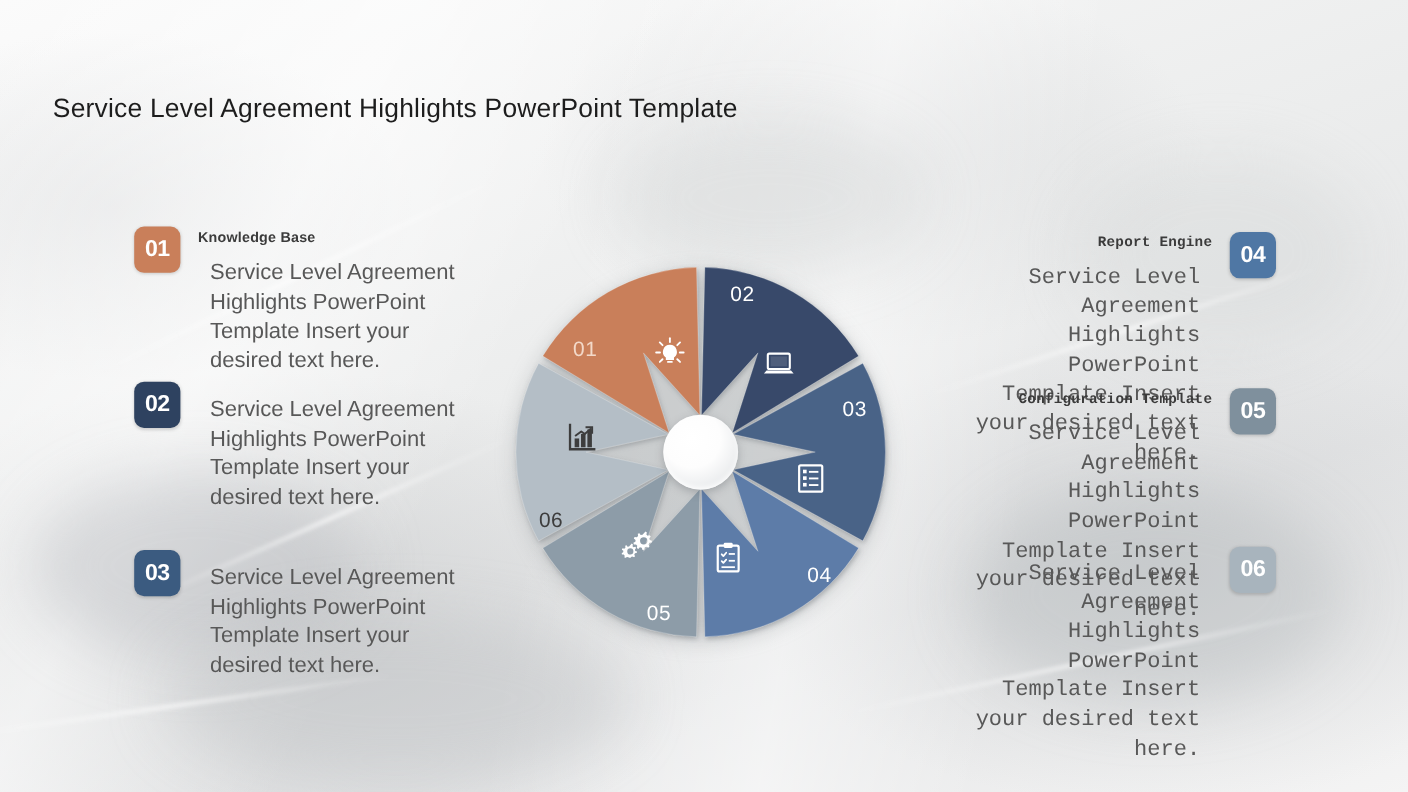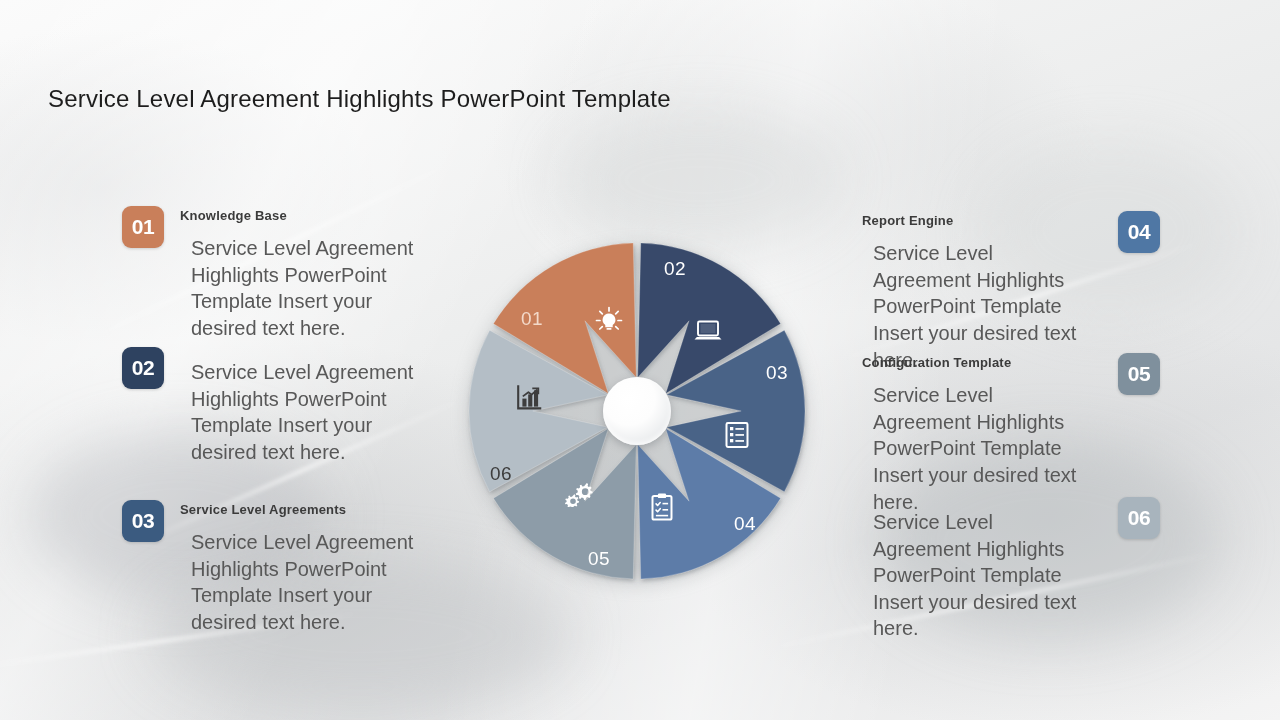--- a/index.html
+++ b/index.html
@@ -72,21 +72,21 @@
     display: flex;
     align-items: center;
     justify-content: center;
     flex: 0 0 auto;
     box-shadow: 0 1px 3px rgba(0,0,0,0.16);
     letter-spacing: -0.5px;
   }
 
   .item-body { padding-top: 1px; }
   .item.left  .item-body { text-align: left;  width: 258px; }
-  .item.right .item-body { width: 240px; }
+  .item.right .item-body { text-align: right; width: 240px; font-family: Liberation Mono, monospace; }
 
   .item-title {
     font-size: 13px;
     font-weight: bold;
     color: #3b3b3b;
     line-height: 1.32;
     letter-spacing: 0.2px;
     margin: 0 0 9px 0;
   }
   .item-desc {
@@ -173,21 +173,20 @@
 <div class="item left" style="top:347px;">
   <div class="badge" style="background:#2e4260;">02</div>
   <div class="item-body">
     <div class="item-desc">Service Level Agreement Highlights PowerPoint Template Insert your desired text here.</div>
   </div>
 </div>
 
 <div class="item left" style="top:500px;">
   <div class="badge" style="background:#3b5b80;">03</div>
   <div class="item-body" style="width:268px;">
-    <div class="item-title">Service Level Agreements</div>
     <div class="item-desc">Service Level Agreement Highlights PowerPoint Template Insert your desired text here.</div>
   </div>
 </div>
 
 <div class="item right" style="top:211px;">
   <div class="badge" style="background:#4f77a4;">04</div>
   <div class="item-body">
     <div class="item-title">Report Engine</div>
     <div class="item-desc">Service Level Agreement Highlights PowerPoint Template Insert your desired text here.</div>
   </div>

